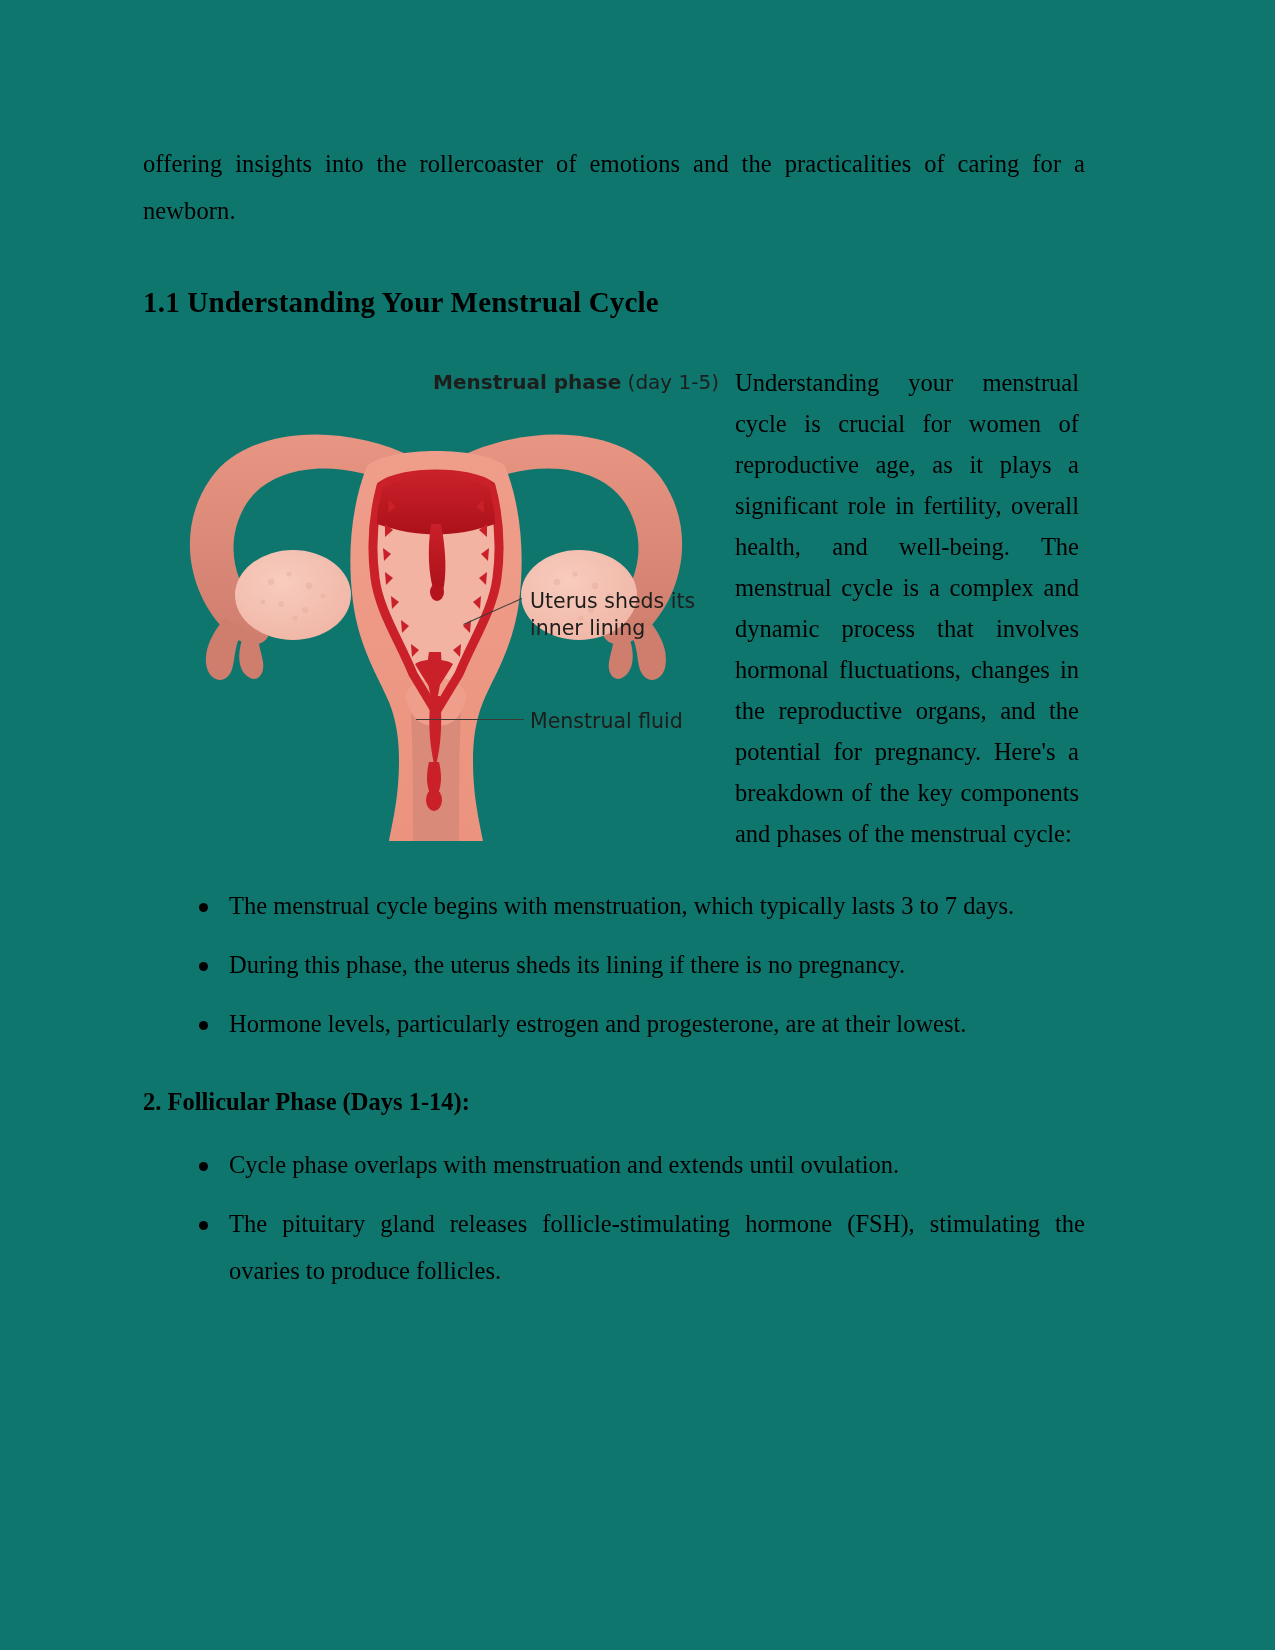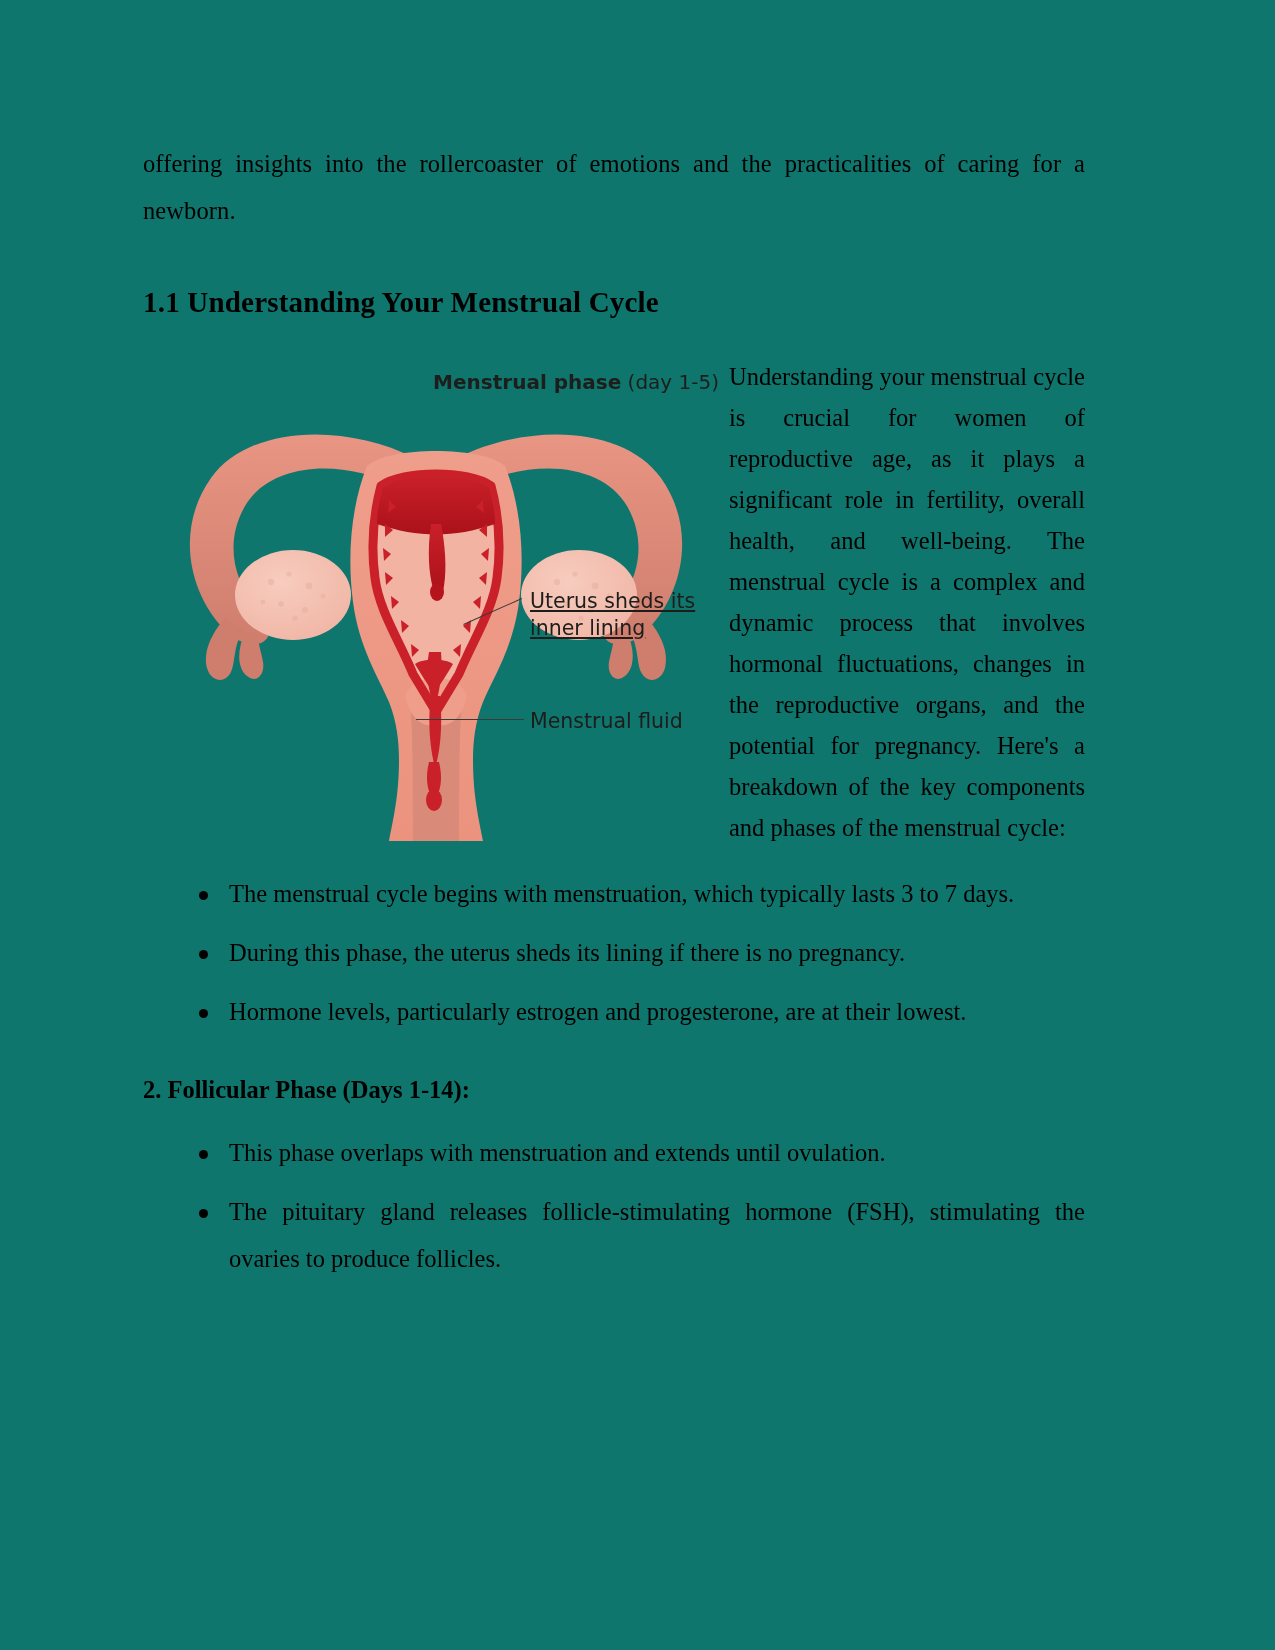--- a/index.html
+++ b/index.html
@@ -56,21 +56,21 @@
     margin: 0 0 0 10px;
   }
 
   .side-col {
     margin-left: 586px;
     font-size: 24.5px;
     line-height: 41px;
     text-align: justify;
     text-justify: inter-word;
   }
-  .side-col p { margin: 0; }
+  .side-col p { margin: 6px; }
 
   
   .sec-heading {
     font-size: 24.5px;
     font-weight: bold;
     margin: 38px 0 0 0;
     line-height: 34px;
   }
   .sec-heading.first { margin-top: 44px; }
 
@@ -117,21 +117,21 @@
   .fig-title span { font-weight: normal; }
 
   .fig-label {
     position: absolute;
     font-family: "DejaVu Sans", "Liberation Sans", sans-serif;
     font-size: 20.5px;
     color: #1d1d1b;
     line-height: 27px;
     white-space: pre-line;
   }
-  .lbl-lining { left: 377px; top: 232px; text-decoration: underline; }
+  .lbl-lining { left: 377px; top: 232px; }
   .lbl-fluid  { left: 377px; top: 352px; }
 
   .leader {
     position: absolute;
     background: #3a3a38;
     height: 1.4px;
   }
 
   svg.anat { position: absolute; left: 0; top: 40px; }
 </style>
@@ -284,18 +284,18 @@
   </div>
 
   <ul class="bullets">
     <li class="nowrap">The menstrual cycle begins with menstruation, which typically lasts 3 to 7 days.</li>
     <li class="nowrap">During this phase, the uterus sheds its lining if there is no pregnancy.</li>
     <li class="nowrap">Hormone levels, particularly estrogen and progesterone, are at their lowest.</li>
   </ul>
 
   <h3 class="sec-heading">2. Follicular Phase (Days 1-14):</h3>
   <ul class="bullets">
-    <li class="nowrap">This phase overlaps with menstruation and extends until ovulation.</li>
+    <li class="nowrap">Cycle phase overlaps with menstruation and extends until ovulation.</li>
     <li class="wrap">The pituitary gland releases follicle-stimulating hormone (FSH), stimulating the ovaries to produce follicles.</li>
   </ul>
 
 
 </div>
 
 </body></html>

